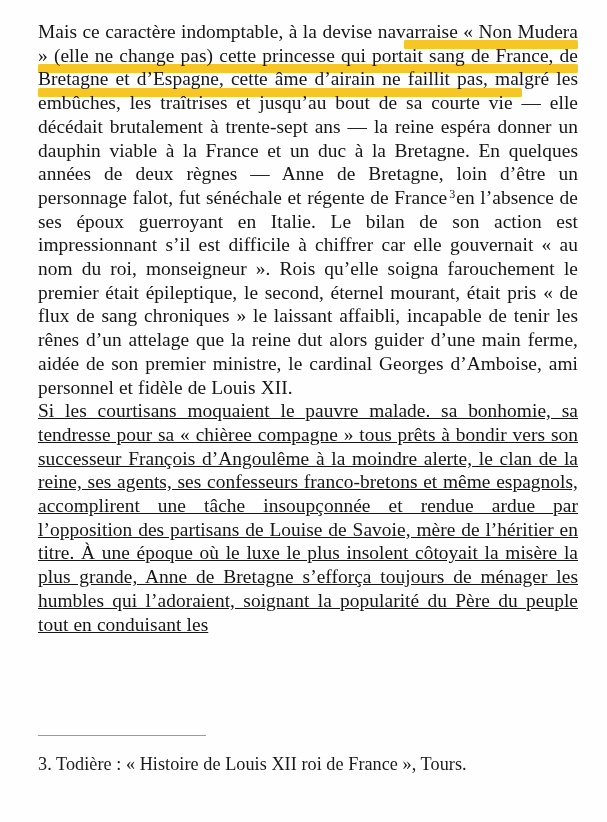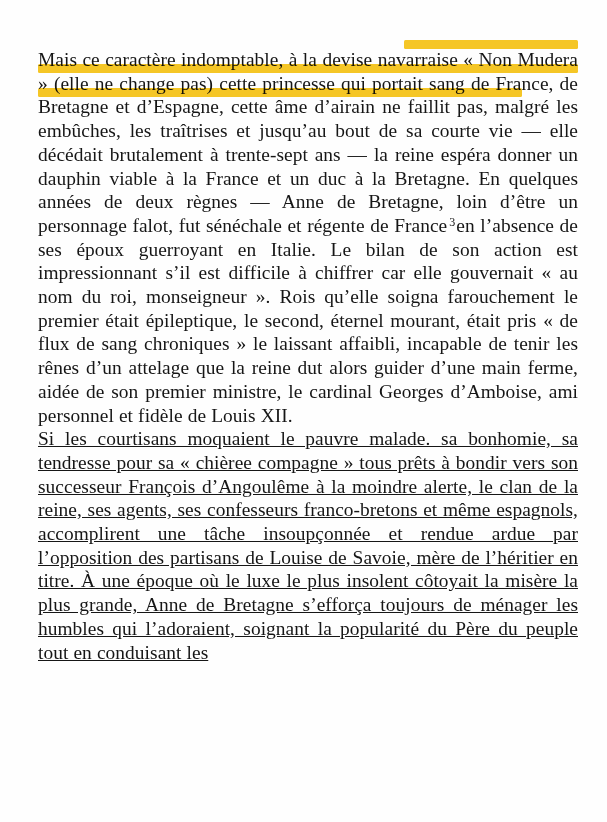--- a/index.html
+++ b/index.html
@@ -21,21 +21,20 @@
     height: 822px;
     background: #fefefe;
     box-sizing: border-box;
   }
 
   .body-column {
     position: absolute;
     left: 38px;
     top: 20px;
     width: 540px;
-    margin-top: 28px;
   }
 
   .para {
     margin: 0;
     text-align: justify;
     text-justify: inter-word;
     font-size: 19.4px;
     line-height: 23.7px;
     color: #161616;
     letter-spacing: 0.05px;
@@ -116,16 +115,20 @@
     <p class="para" style="color: rgb(22, 22, 22);">Si les courtisans moquaient le pauvre malade. sa bonhomie, sa tendresse pour sa « chièree compagne » tous prêts à bondir vers son successeur François d’Angoulême à la moindre alerte, le clan de la reine, ses agents, ses confesseurs franco-bretons et même espagnols, accomplirent une tâche insoupçonnée et rendue ardue par l’opposition des partisans de Louise de Savoie, mère de l’héritier en titre. À une époque où le luxe le plus insolent côtoyait la misère la plus grande, Anne de Bretagne s’efforça toujours de ménager les humbles qui l’adoraient, soignant la popularité du Père du peuple tout en conduisant les</p>
 
   </div>
 
   <div class="highlight-layer">
     <div class="hl" id="hl0" style="left: 404px; top: 40px; width: 174px; height: 9px; background: rgb(246, 199, 38);"></div>
     <div class="hl" id="hl1" style="left: 38px; top: 64px; width: 540px; height: 9px; background: rgb(246, 199, 38);"></div>
     <div class="hl" id="hl2" style="left: 38px; top: 88px; width: 484px; height: 9px; background: rgb(246, 199, 38);"></div>
   </div>
 
+  <div class="footnote-block">
+    <div class="footnote-rule" style="background: rgb(154, 154, 154);"></div>
+    <p class="footnote-text">3. Todière : « Histoire de Louis XII roi de France », Tours.</p>
+  </div>
 
   <div class="paper-tint"></div>
 
 </div>
 
 </body></html>

